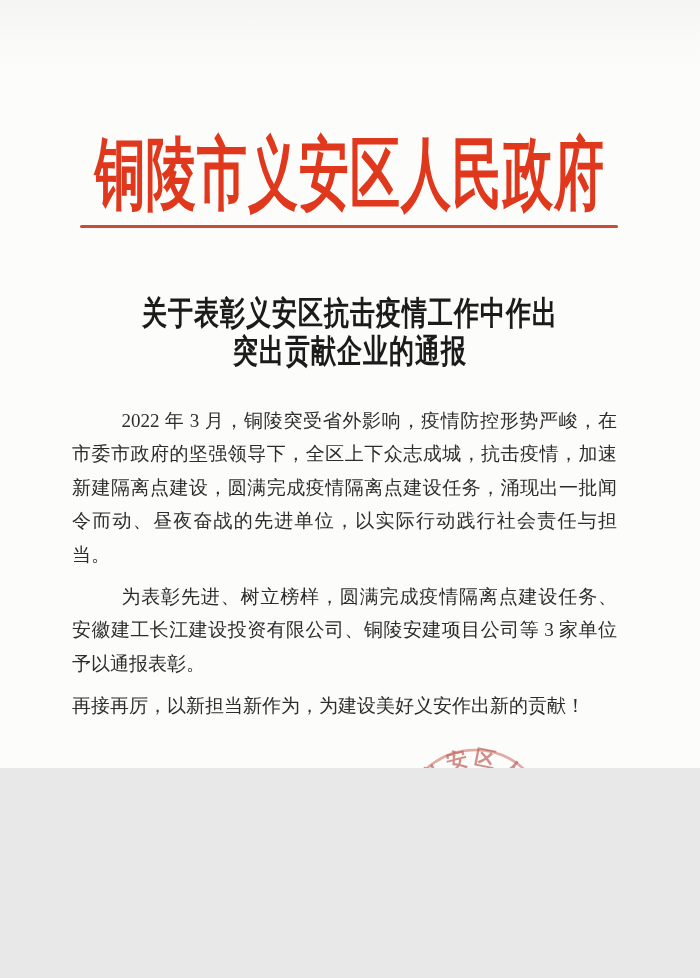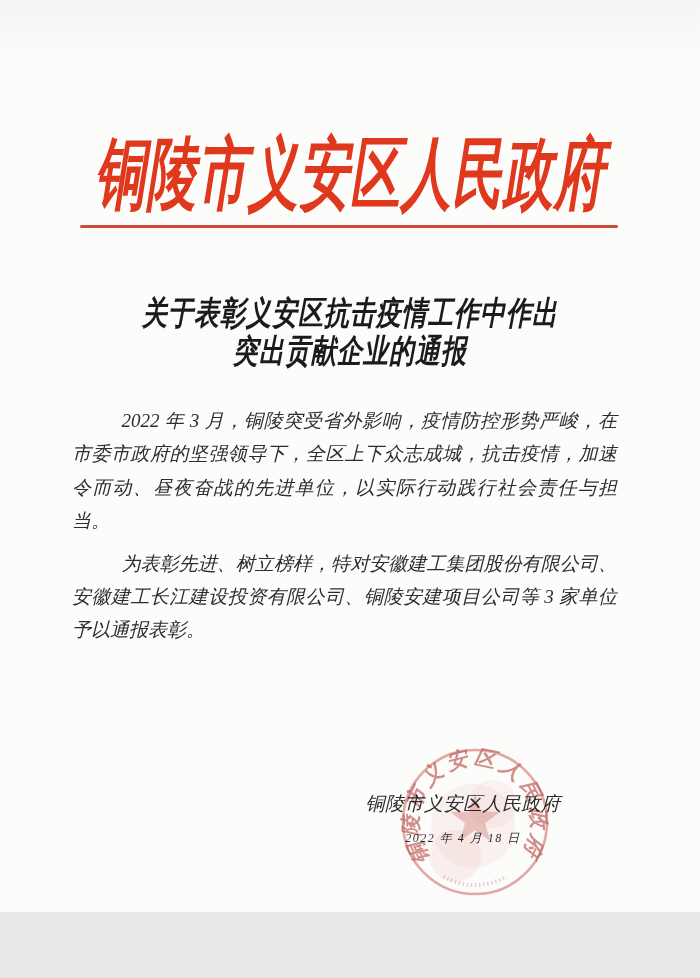--- a/index.html
+++ b/index.html
@@ -3,26 +3,25 @@
 <meta charset="utf-8">
 <style>
   html, body {
     margin: 0;
     padding: 0;
     background: #e8e8e8;
   }
   .page {
     position: relative;
     width: 700px;
-    height: 912px;
+    height: 768px;
     margin: 0 auto;
     background: var(--paper, #fcfcfb);
     overflow: hidden;
     font-family: "Liberation Serif", "DejaVu Serif", serif;
-    font-style: italic;
   }
   .top-shade {
     position: absolute;
     top: 0; left: 0; right: 0;
     height: 70px;
     background: linear-gradient(180deg, rgba(120,120,120,0.06) 0%, rgba(120,120,120,0.02) 55%, rgba(120,120,120,0) 100%);
     pointer-events: none;
   }
   .org-title {
     position: absolute;
@@ -113,28 +112,30 @@
 
   <div class="title-block">
     <div>关于表彰义安区抗击疫情工作中作出</div>
     <div>突出贡献企业的通报</div>
   </div>
 
   <div class="body-block">
     <div class="para">
       <div class="bline first">2022 年 3 月，铜陵突受省外影响，疫情防控形势严峻，在</div>
       <div class="bline">市委市政府的坚强领导下，全区上下众志成城，抗击疫情，加速</div>
+      <div class="bline">新建隔离点建设，圆满完成疫情隔离点建设任务，涌现出一批闻</div>
       <div class="bline last">令而动、昼夜奋战的先进单位，以实际行动践行社会责任与担当。</div>
     </div>
     <div class="para">
-      <div class="bline first">为表彰先进、树立榜样，特对安徽建工集团股份有限公司、</div>
+      <div class="bline first">为表彰先进、树立榜样，圆满完成疫情隔离点建设任务、</div>
       <div class="bline">安徽建工长江建设投资有限公司、铜陵安建项目公司等 3 家单位</div>
       <div class="bline last">予以通报表彰。</div>
     </div>
     <div class="para">
+      <div class="bline last">再接再厉，以新担当新作为，为建设美好义安作出新的贡献！</div>
     </div>
   </div>
 
   <div class="sig-block">
     <div class="sig-org">铜陵市义安区人民政府</div>
     <div class="sig-date">2022 年 4 月 18 日</div>
   </div>
 
   <svg class="seal" viewBox="0 0 160 160" aria-hidden="true">
     <defs>

